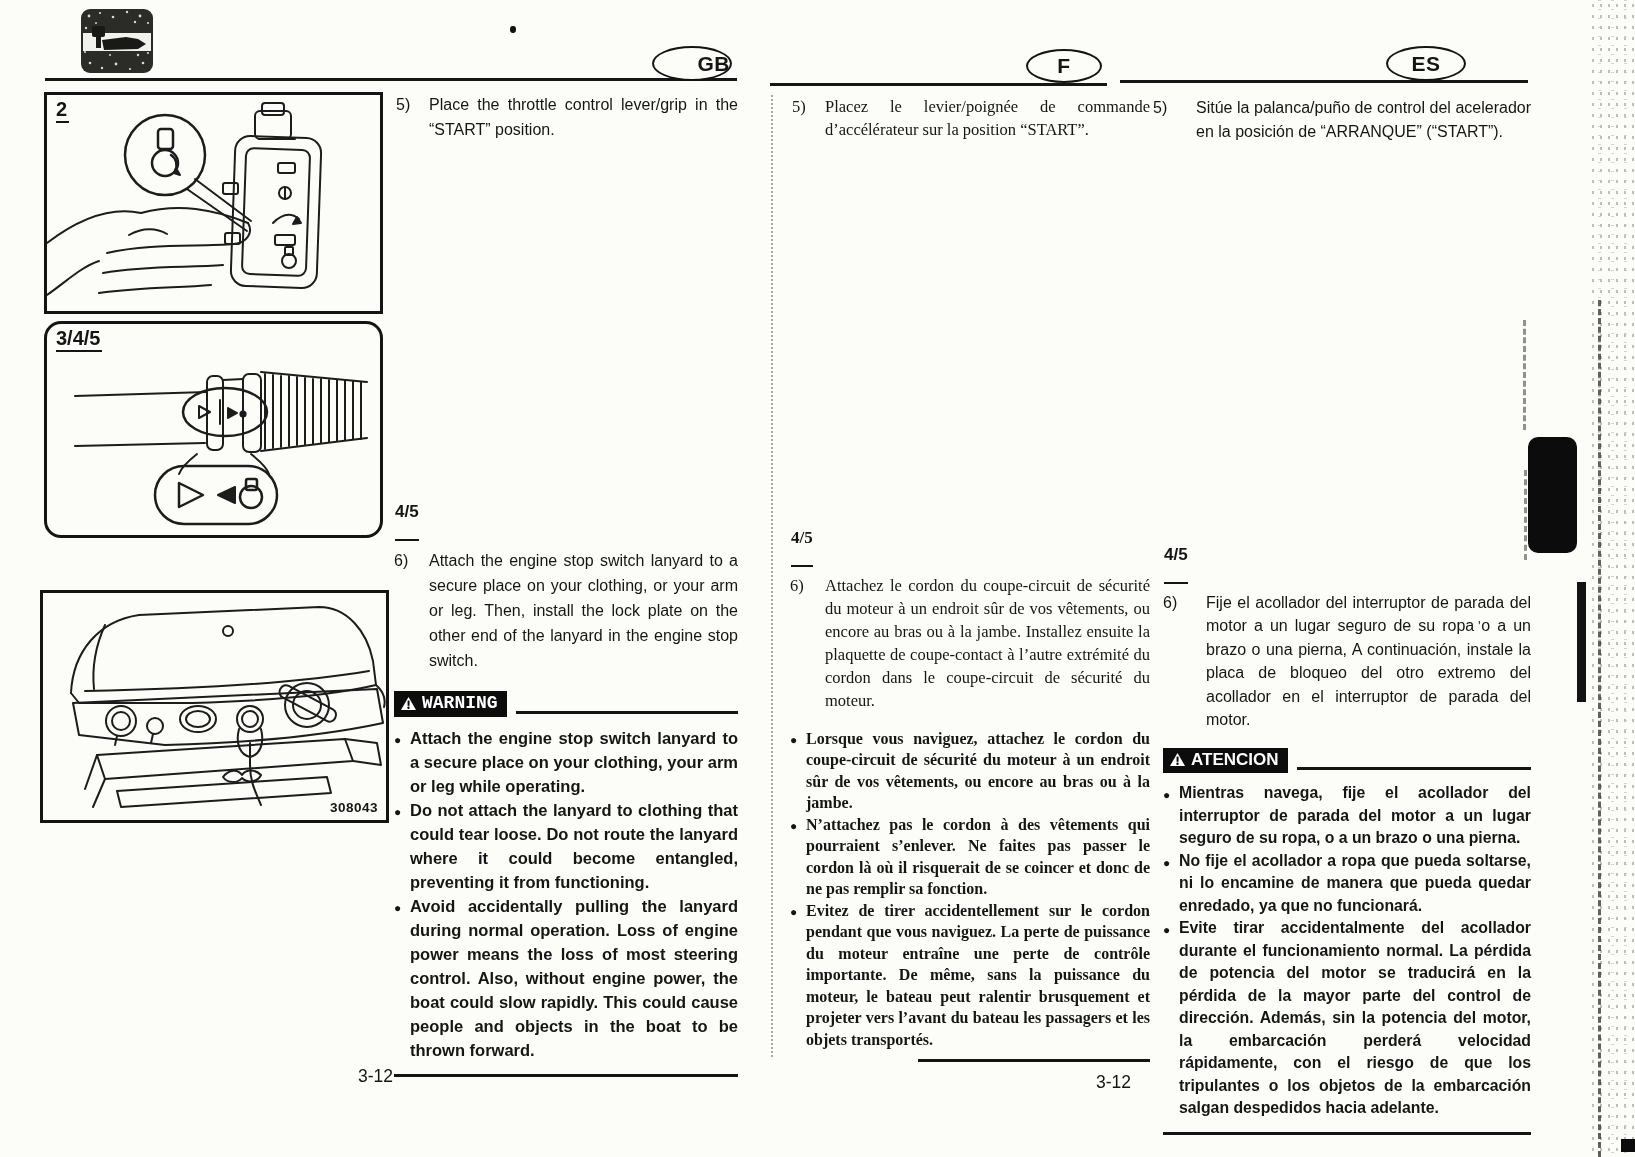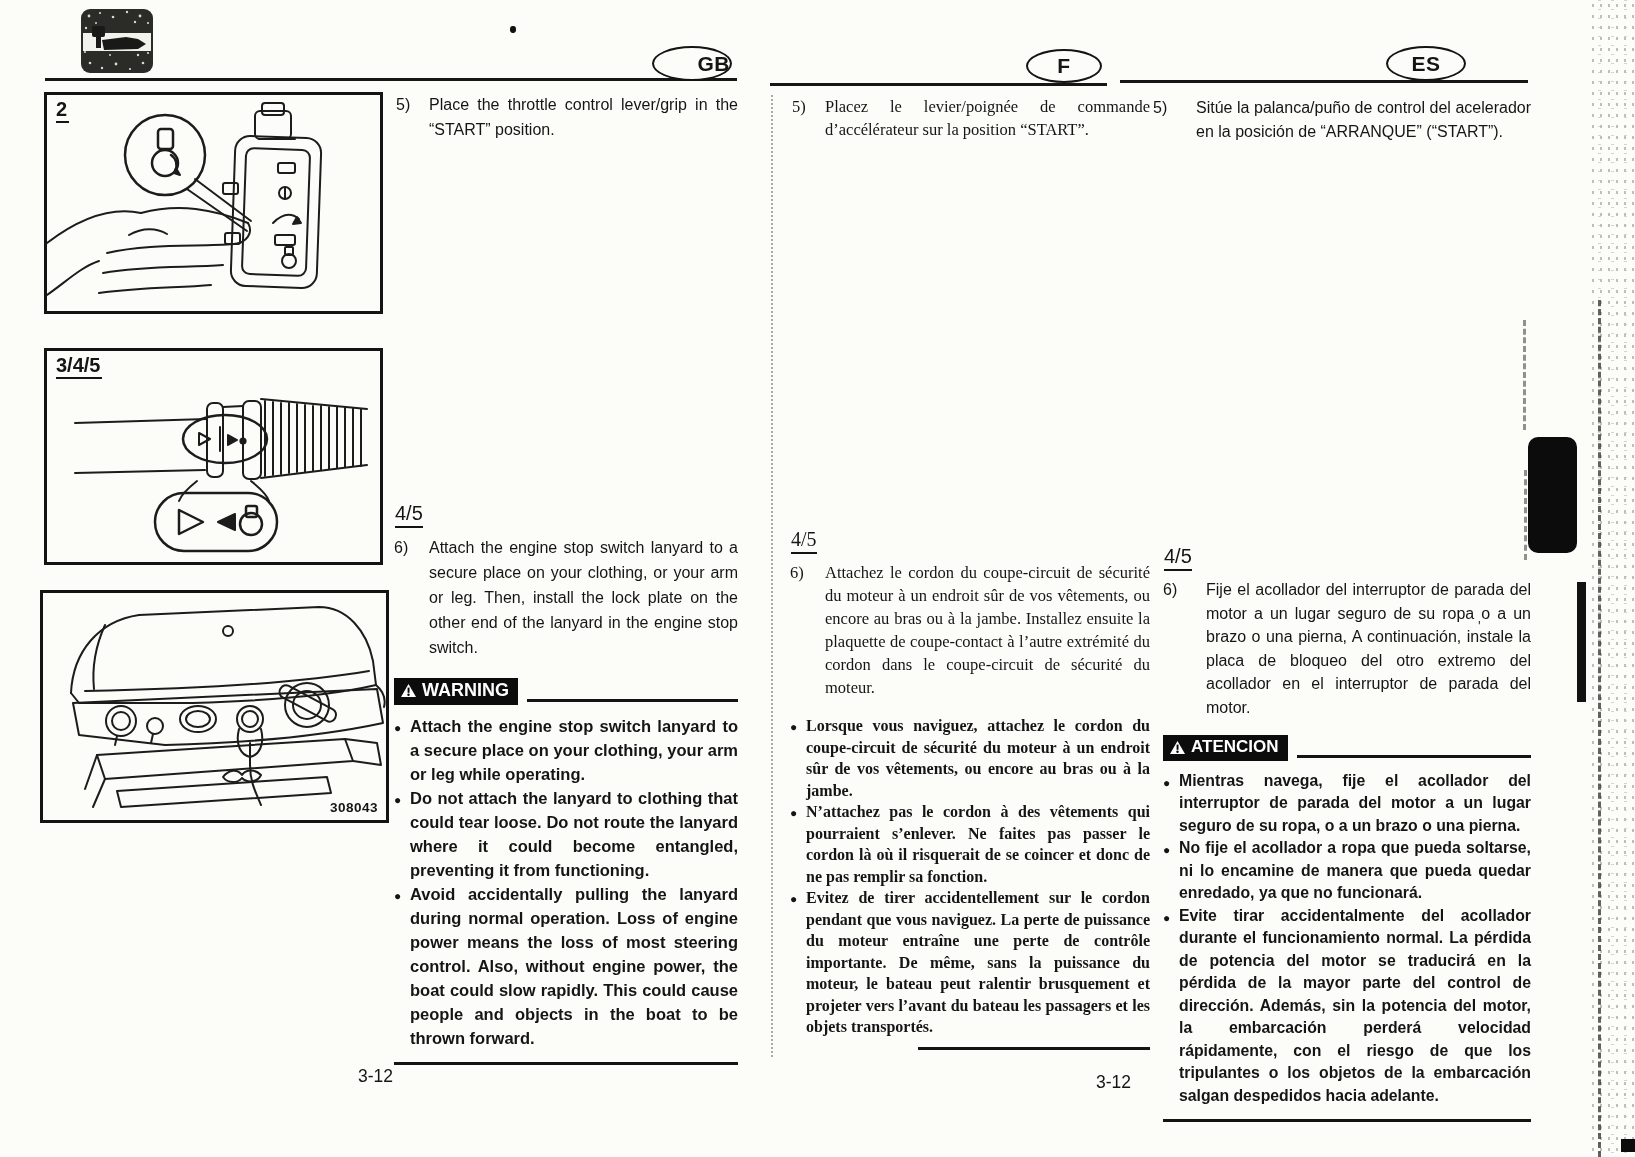--- a/index.html
+++ b/index.html
@@ -36,30 +36,30 @@
   .gb { font-family:"Liberation Sans", sans-serif; }
   .fr { font-family:"Liberation Serif", serif; }
   .es { font-family:"Liberation Sans", sans-serif; }
 
   .gb .num, .gb .ptext { font-size:16px; line-height:25px; }
   .fr .num, .fr .ptext { font-size:16.5px; line-height:23px; }
   .es .num, .es .ptext { font-size:16px; line-height:23.5px; }
 
   .col-lower { position:absolute; }
   .sec {
-    display:inline-block; font-weight:400; font-size:20px;
-    border-bottom:2.5px solid #141414; padding-bottom:1px; margin:0 0 7px 1px; line-height:1.15;
+    display:inline-block; font-weight:700; font-size:17px;
+    border-bottom:2.5px solid #141414; padding-bottom:17px; margin:0 0 7px 1px; line-height:1.15;
   }
   .step6 { display:flex; margin-bottom:18px; }
   .warnrow { display:flex; align-items:flex-end; margin-bottom:9px; }
   .warnbox {
     background:#0c0c0c; color:#fff; font-weight:700;
     display:flex; align-items:center; gap:5px; padding:3px 9px 4px 6px; line-height:1.1;
   }
-  .gb .warnbox { font-size:18px; }
+  .gb .warnbox { font-size:18px;font-family:Liberation Mono, monospace; }
   .fr .warnbox { font-size:16.5px; letter-spacing:.3px; }
   .es .warnbox { font-size:17px; }
   .warnline { flex:1; border-bottom:3px solid #141414; margin:0 0 3px 9px; }
 
   .bullets { margin:0; padding:0; list-style:none; }
   .bullets li { display:flex; font-weight:700; }
   .bullets .dot { flex:none; width:16px; font-size:12px; padding-top:2px; }
   .bullets .btxt { text-align:justify; flex:1; }
   .gb .bullets li { font-size:16.5px; line-height:24px; }
   .fr .bullets li { font-size:16px; line-height:21.5px; }
@@ -175,21 +175,21 @@
         <path d="M60,158 C102,148 152,152 187,149"></path>
         <path d="M56,178 C100,170 142,173 176,170"></path>
         <path d="M52,198 C96,192 130,193 164,190"></path>
         <path d="M0,200 C20,186 34,172 52,166"></path>
         <path d="M82,140 C96,132 110,133 120,139"></path>
       </g>
     </svg>
     <div class="fig-label">2</div>
   </div>
 
-  <div class="figure" style="left:44px;top:348px;width:333px;height:211px;">
+  <div class="figure" style="left:44px;top:321px;width:333px;height:211px;border-radius:17px;">
     <svg width="333" height="211" viewBox="0 0 333 211">
       <g class="line-art">
 
         <line x1="28" y1="72" x2="160" y2="68"></line>
         <line x1="28" y1="122" x2="158" y2="119"></line>
 
         <rect x="160" y="52" width="16" height="74" rx="6"></rect>
         <rect x="196" y="50" width="18" height="78" rx="6"></rect>
         <line x1="176" y1="56" x2="196" y2="55"></line>
 

